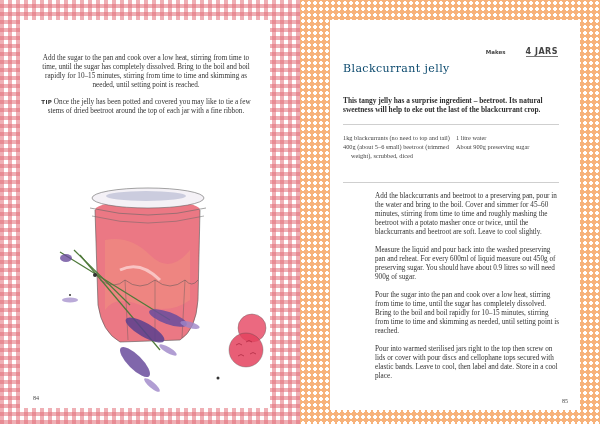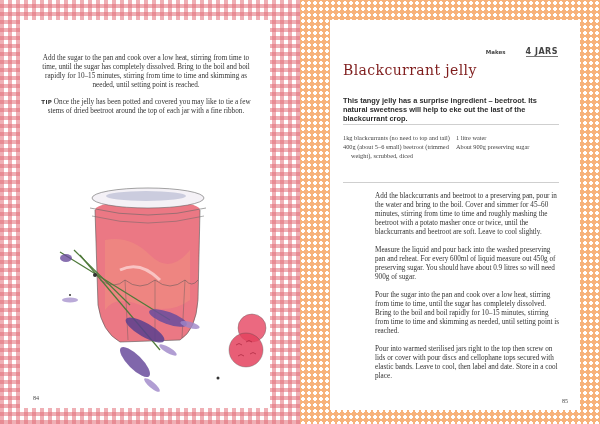--- a/index.html
+++ b/index.html
@@ -30,22 +30,22 @@
 
   .illustration { position: absolute; left: 20px; top: 160px; width: 230px; height: 230px; }
   .page-num { position: absolute; font-family: "Liberation Serif", serif; font-size: 6px; color: #444; }
   .page-left .page-num { left: 13px; top: 375px; }
   .page-right .page-num { left: 232px; top: 378px; }
 
   .makes { position: absolute; right: 22px; top: 27px; font-family: "DejaVu Sans", sans-serif; color: #444; display: flex; align-items: baseline; gap: 20px; }
   .makes-label { font-size: 5.5px; font-weight: bold; }
   .makes-qty { font-size: 8px; font-weight: bold; letter-spacing: 0.5px; border-bottom: 1.5px solid #777; padding-bottom: 0; }
 
-  .title { position: absolute; left: 13px; top: 42px; font-family: "DejaVu Serif", serif; font-size: 14px; color: #7f1d1d; letter-spacing: 0.4px; }
-  .intro { position: absolute; left: 13px; top: 76px; width: 220px; font-family: Liberation Sans, sans-serif; font-weight: bold; font-size: 7.4px; line-height: 9px; color: #2e2e2e; margin: 0; }
+  .title { position: absolute; left: 13px; top: 42px; font-family: "DejaVu Serif", serif; font-size: 11px; color: #0c4a6e; letter-spacing: 0.4px; }
+  .intro { position: absolute; left: 13px; top: 76px; width: 220px; font-family: Liberation Serif, serif; font-weight: bold; font-size: 7.4px; line-height: 9px; color: #2e2e2e; margin: 0; }
   .divider { position: absolute; left: 13px; width: 216px; height: 1px; background: #cfcfcf; }
   .ing-cols { position: absolute; left: 13px; top: 113px; width: 216px; display: flex; }
   .ing-col { font-family: "Liberation Serif", serif; font-size: 6.3px; line-height: 9px; color: #444; }
   .ing-col.c1 { width: 113px; }
   .ing-item { padding-left: 8px; text-indent: -8px; }
   .method { position: absolute; left: 13px; top: 172px; width: 218px; }
   .method .body-text { font-size: 7.2px; line-height: 9px; margin-bottom: 9px; margin-left: 32px; }
 </style>
 </head>
 <body>

